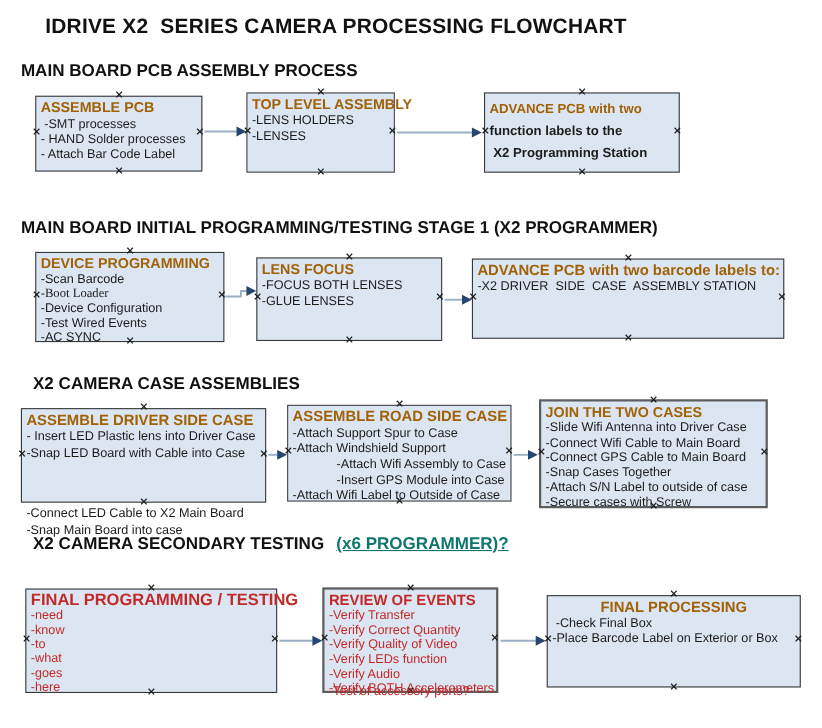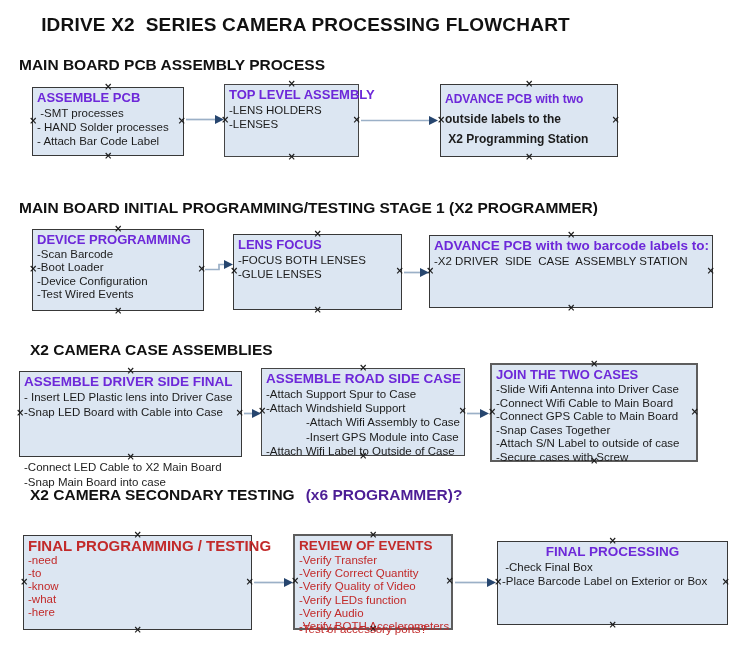--- a/index.html
+++ b/index.html
@@ -7,29 +7,29 @@
     position:relative;width:747px;height:662px;background:#ffffff;overflow:hidden;
     font-family:"Liberation Sans","DejaVu Sans",sans-serif;
   }
   .page-title{
     position:absolute;top:14px;left:0;width:611px;text-align:center;
     font-size:19px;font-weight:bold;color:#111;letter-spacing:.2px;white-space:pre;
   }
   .sec-heading{
     position:absolute;font-size:15.5px;font-weight:bold;color:#111;white-space:pre;
   }
-  .sec-heading .red-part{color:#4c1d95;margin-left:11px;}
+  .sec-heading .red-part{color:#0f766e;margin-left:11px;text-decoration:underline;}
   .box{
     position:absolute;background:#dce6f2;border:1.4px solid #383838;
     box-sizing:border-box;padding:2px 4px 0 4px;z-index:2;
   }
   .box.b-med{border-width:1.7px;border-color:#454545;}
   .box.b-thick{border-width:2.2px;border-color:#5d5d5d;}
   .box-title{
-    font-size:13px;font-weight:bold;color:#6d28d9;white-space:pre;line-height:16px;
+    font-size:13px;font-weight:bold;color:#a16207;white-space:pre;line-height:16px;
   }
   .box-item{
     font-size:11.5px;color:#1c1c1c;white-space:pre;
   }
   .box.bold-items{padding-top:4px;}
   .box.bold-items .box-title,
   .box.bold-items .box-item{font-size:12px;font-weight:bold;line-height:20px;}
   .box.red .box-title,.box.red .box-item{color:#c22a2a;}
   .overflow-item{position:absolute;left:4px;bottom:-8px;z-index:7;}
   .h{
@@ -72,34 +72,35 @@
     <div class="box-item" style="line-height:14px;">-LENS HOLDERS</div>
     <div class="box-item" style="line-height:14px;">-LENSES</div>
   <span class="h ht">×</span>
       <span class="h hb">×</span>
       <span class="h hl">×</span>
       <span class="h hr">×</span>
     </div>
 
   <div class="box bold-items" style="left:440px;top:84px;width:178px;height:73px;">
     <div class="box-title">ADVANCE PCB with two</div>
-    <div class="box-item">outside labels to the</div>
+    <div class="box-item">function labels to the</div>
     <div class="box-item"> X2 Programming Station</div>
   <span class="h ht">×</span>
       <span class="h hb">×</span>
       <span class="h hl">×</span>
       <span class="h hr">×</span>
     </div>
 
   <div class="box" style="left:32px;top:229px;width:172px;height:82px;">
     <div class="box-title">DEVICE PROGRAMMING</div>
     <div class="box-item" style="line-height:13.3px;">-Scan Barcode</div>
-    <div class="box-item" style="line-height:13.3px;">-Boot Loader</div>
+    <div class="box-item" style="line-height:13.3px;font-family:Liberation Serif, serif;">-Boot Loader</div>
     <div class="box-item" style="line-height:13.3px;">-Device Configuration</div>
     <div class="box-item" style="line-height:13.3px;">-Test Wired Events</div>
+    <div class="box-item" style="line-height:13.3px;">-AC SYNC</div>
   <span class="h ht">×</span>
       <span class="h hb">×</span>
       <span class="h hl">×</span>
       <span class="h hr">×</span>
     </div>
 
   <div class="box" style="left:233px;top:234px;width:169px;height:76px;">
     <div class="box-title">LENS FOCUS</div>
     <div class="box-item" style="line-height:14px;">-FOCUS BOTH LENSES</div>
     <div class="box-item" style="line-height:14px;">-GLUE LENSES</div>
@@ -112,21 +113,21 @@
   <div class="box" style="left:429px;top:235px;width:284px;height:73px;">
     <div class="box-title" style="font-size:13.5px;">ADVANCE PCB with two barcode labels to:</div>
     <div class="box-item" style="line-height:15px;">-X2 DRIVER  SIDE  CASE  ASSEMBLY STATION</div>
   <span class="h ht">×</span>
       <span class="h hb">×</span>
       <span class="h hl">×</span>
       <span class="h hr">×</span>
     </div>
 
   <div class="box" style="left:19px;top:371px;width:223px;height:86px;">
-    <div class="box-title" style="font-size:13.5px;">ASSEMBLE DRIVER SIDE FINAL</div>
+    <div class="box-title" style="font-size:13.5px;">ASSEMBLE DRIVER SIDE CASE</div>
     <div class="box-item" style="line-height:15px;">- Insert LED Plastic lens into Driver Case</div>
     <div class="box-item" style="line-height:15px;">-Snap LED Board with Cable into Case</div>
     <div class="box-item" style="line-height:15px;margin-top:40px;">-Connect LED Cable to X2 Main Board</div>
     <div class="box-item" style="line-height:15px;">-Snap Main Board into case</div>
   <span class="h ht">×</span>
       <span class="h hb">×</span>
       <span class="h hl">×</span>
       <span class="h hr">×</span>
     </div>
 
@@ -153,23 +154,24 @@
     <div class="box-item" style="line-height:13.6px;">-Secure cases with Screw</div>
   <span class="h ht">×</span>
       <span class="h hb">×</span>
       <span class="h hl">×</span>
       <span class="h hr">×</span>
     </div>
 
   <div class="box red" style="left:23px;top:535px;width:229px;height:95px;">
     <div class="box-title" style="font-size:15px;">FINAL PROGRAMMING / TESTING</div>
     <div class="box-item" style="line-height:13.1px;">-need</div>
+    <div class="box-item" style="line-height:13.1px;">-know</div>
     <div class="box-item" style="line-height:13.1px;">-to</div>
-    <div class="box-item" style="line-height:13.1px;">-know</div>
     <div class="box-item" style="line-height:13.1px;">-what</div>
+    <div class="box-item" style="line-height:13.1px;">-goes</div>
     <div class="box-item" style="line-height:13.1px;">-here</div>
   <span class="h ht">×</span>
       <span class="h hb">×</span>
       <span class="h hl">×</span>
       <span class="h hr">×</span>
     </div>
 
   <div class="box red b-thick" style="left:293px;top:534px;width:160px;height:96px;">
     <div class="box-title" style="font-size:13.5px;">REVIEW OF EVENTS</div>
     <div class="box-item" style="line-height:13.2px;">-Verify Transfer</div>

